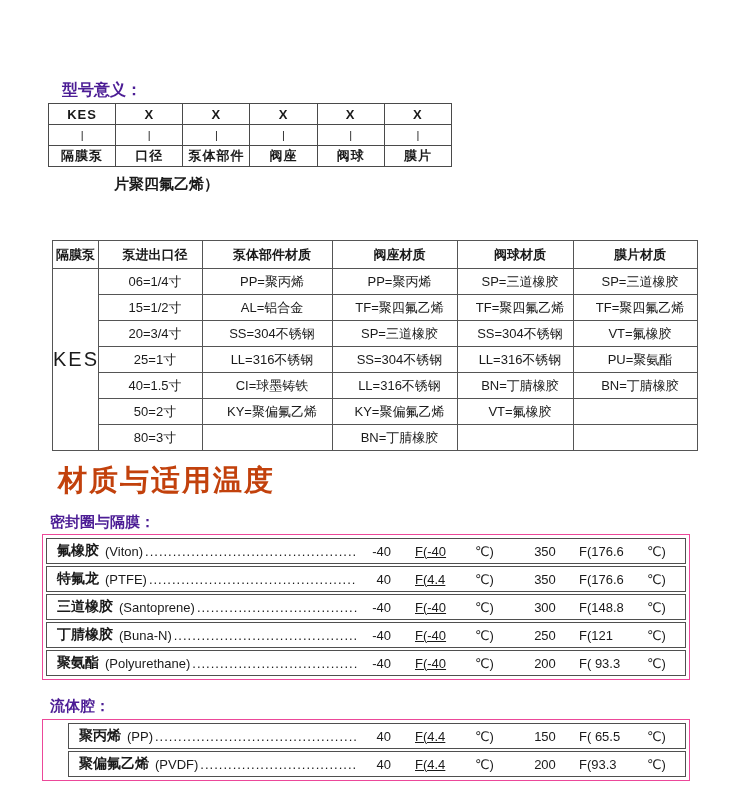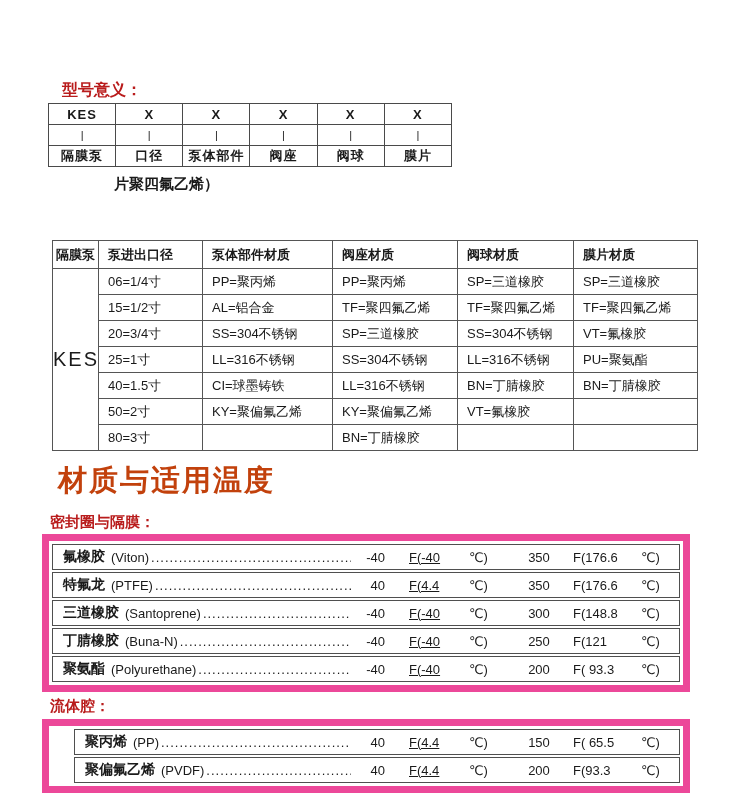--- a/index.html
+++ b/index.html
@@ -12,21 +12,21 @@
 
   
   .h-main{
     position:absolute;left:48px;top:8px;
     font-size:30px;font-weight:bold;color:#17695f;letter-spacing:2px;
   }
   .h-section{
     position:absolute;left:58px;top:461px;
     font-size:29px;font-weight:bold;color:#c2410c;letter-spacing:2px;
   }
-  .sub-label{font-size:15px;font-weight:bold;color:#b91c1c;}
+  .sub-label{font-size:15px;font-weight:bold;color:#4c1d95;}
   .lbl-model{position:absolute;left:62px;top:80px;font-size:16px;}
   .lbl-seal{position:absolute;left:50px;top:513px;}
   .lbl-fluid{position:absolute;left:50px;top:697px;}
 
   
   table{border-collapse:collapse;}
   .model-table{
     position:absolute;left:48px;top:103px;width:404px;
     table-layout:fixed;font-size:13px;
   }
@@ -42,38 +42,38 @@
     font-size:15px;line-height:25px;font-weight:600;
   }
   .example .line2{padding-left:74px;}
 
   
   .sel-table{
     position:absolute;left:52px;top:240px;width:645px;
     table-layout:fixed;font-size:13px;
   }
   .sel-table th,.sel-table td{
-    border:1px solid #555555;padding:0 0 0 9px;text-align:left;
+    border:1px solid #555555;padding:0 0 0 9px;text-align:center;
     height:25px;font-weight:400;overflow:hidden;white-space:nowrap;
   }
   .sel-table th{font-weight:bold;height:27px;}
   .sel-table th.c-series{text-align:center;padding:0;}
   .sel-table td.kes-cell{
     text-align:center;padding:0;font-size:20px;letter-spacing:2px;font-weight:500;
   }
   .sel-table col.c1{width:46px;}
   .sel-table col.c2{width:104px;}
   .sel-table col.c3{width:130px;}
   .sel-table col.c4{width:125px;}
   .sel-table col.c5{width:116px;}
   .sel-table col.c6{width:124px;}
 
   
   .temp-box{
-    position:absolute;border:7px solid #ec4899;padding:3px;
+    position:absolute;border:1px solid #ec4899;padding:3px;
     width:648px;box-sizing:border-box;background:#ffffff;
   }
   .box-seal{left:42px;top:534px;}
   .box-fluid{left:42px;top:719px;padding-left:25px;}
   .temp-row{
     border:1px solid #4f4f4f;height:24px;margin-bottom:2px;
     display:flex;align-items:center;padding:0 8px 0 10px;
     font-size:13px;
   }
   .temp-row:last-child{margin-bottom:0;}

